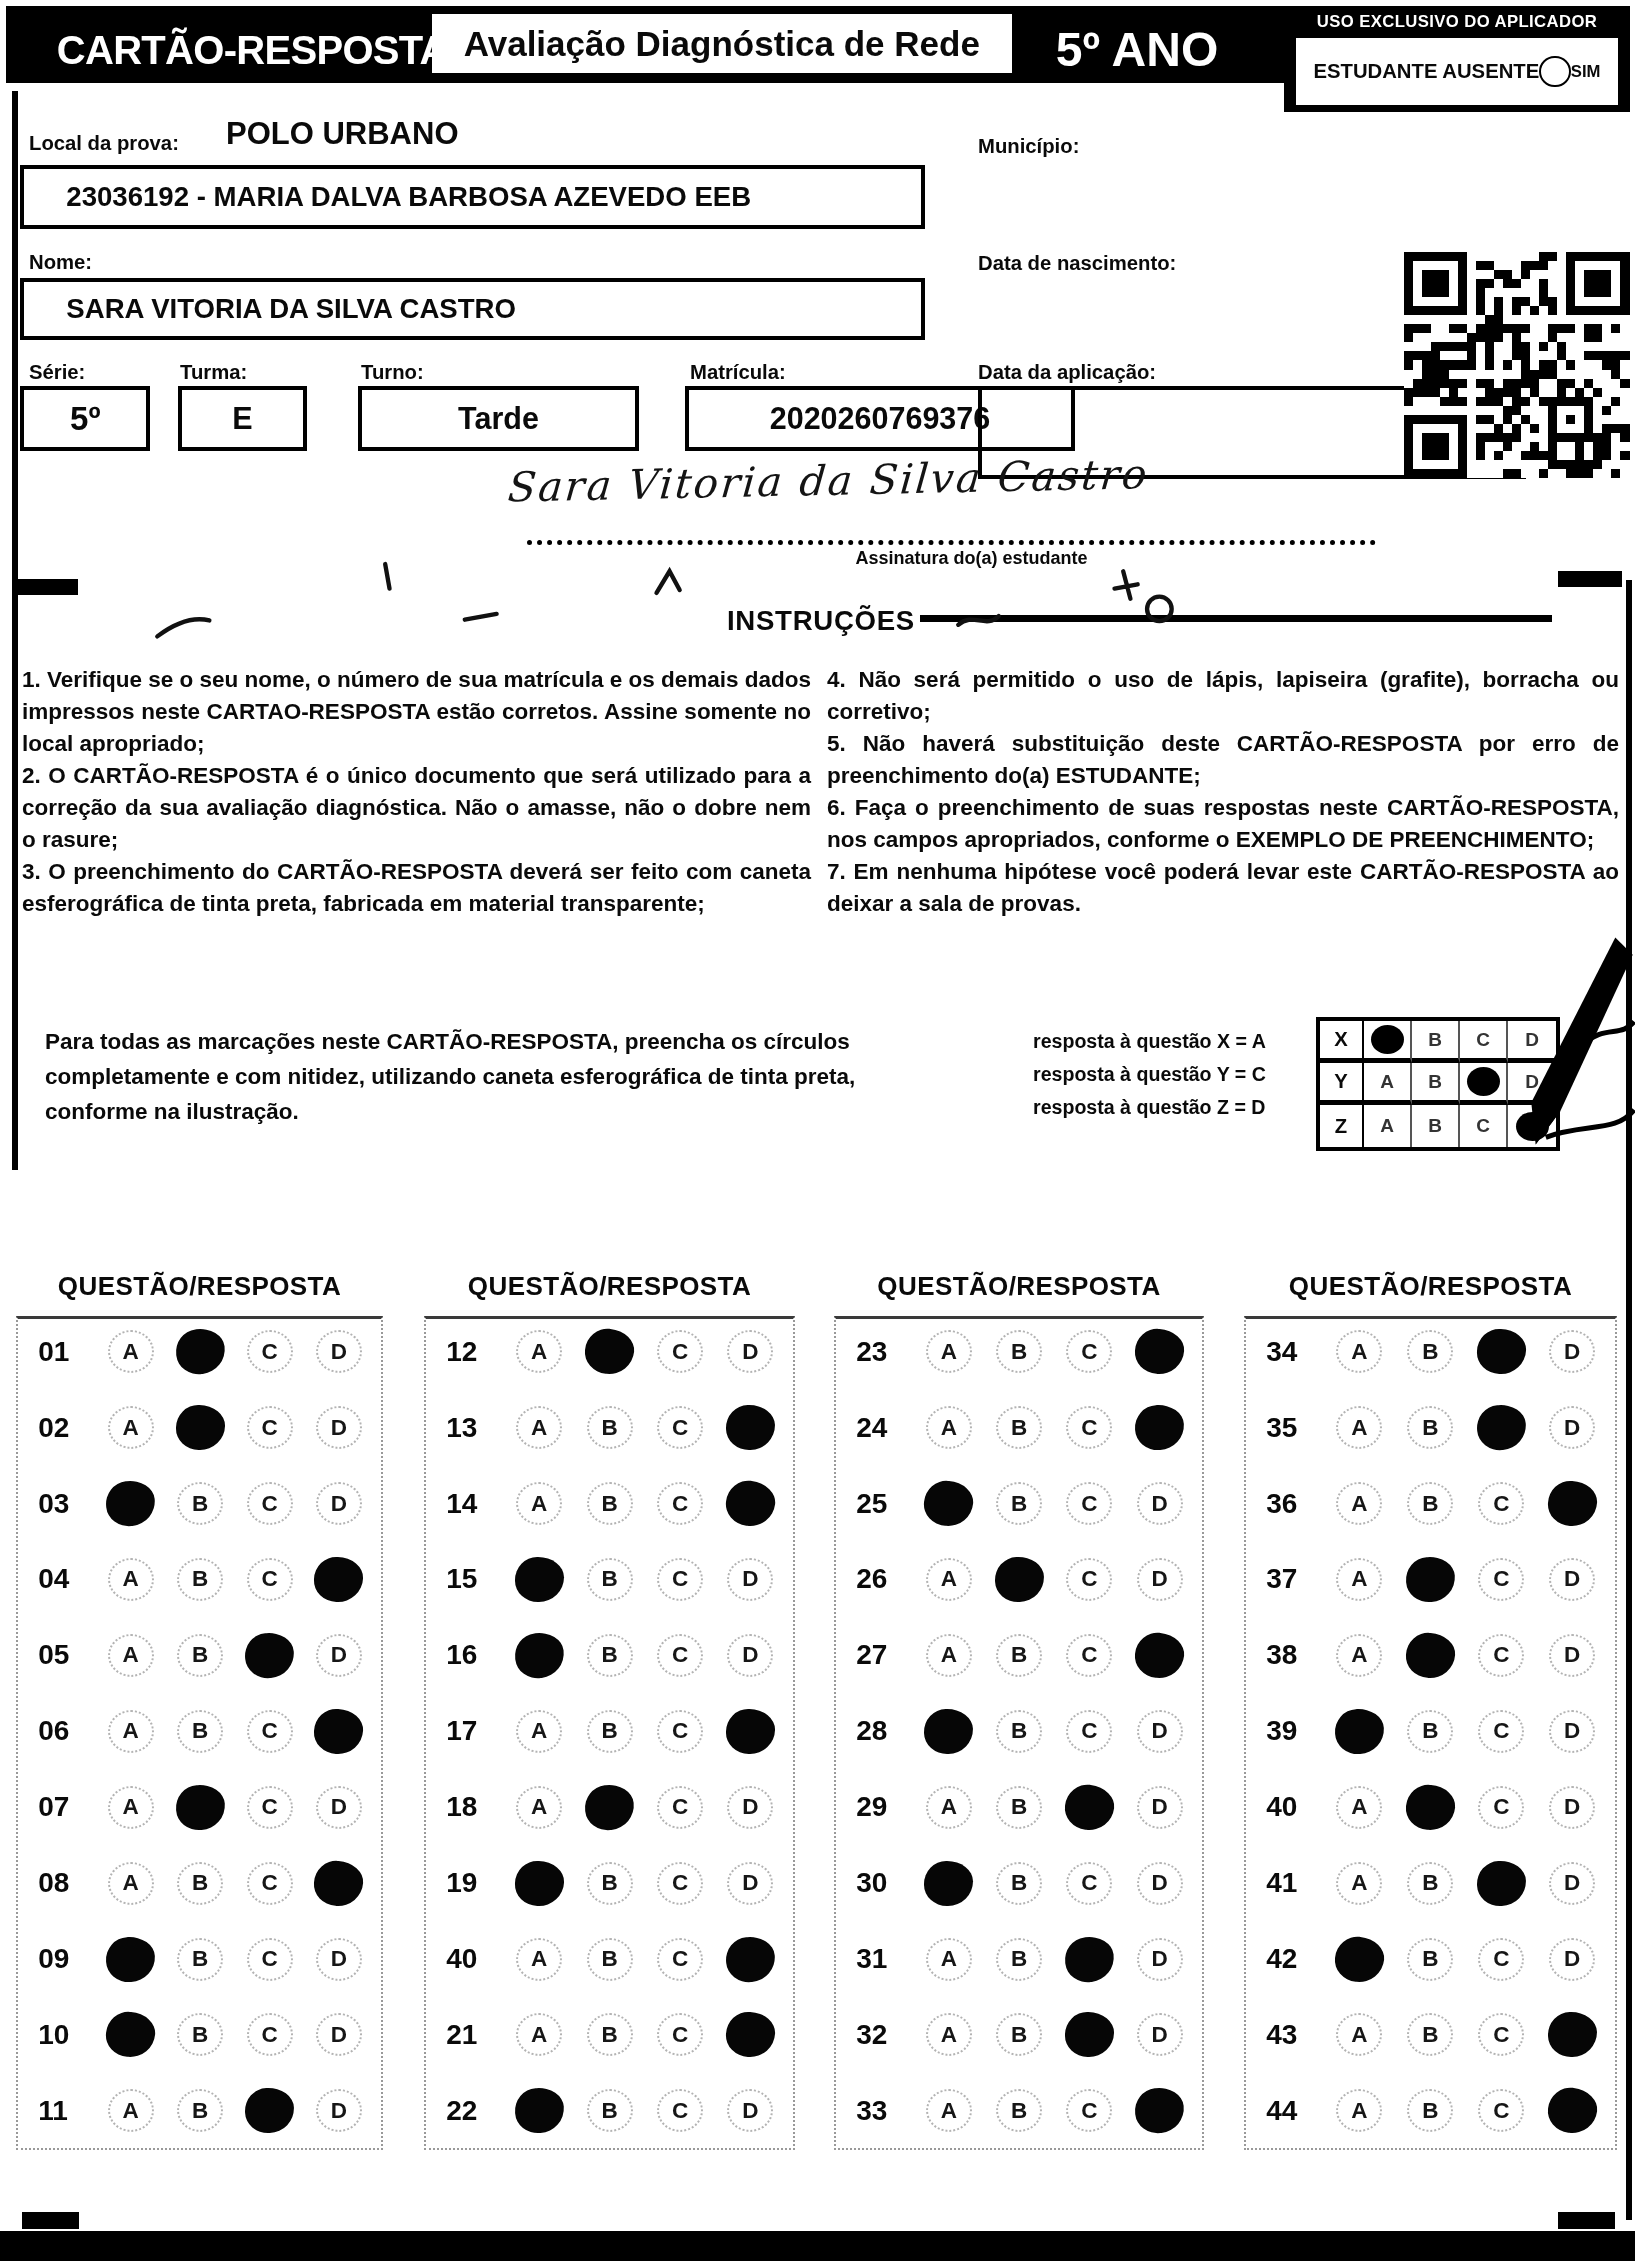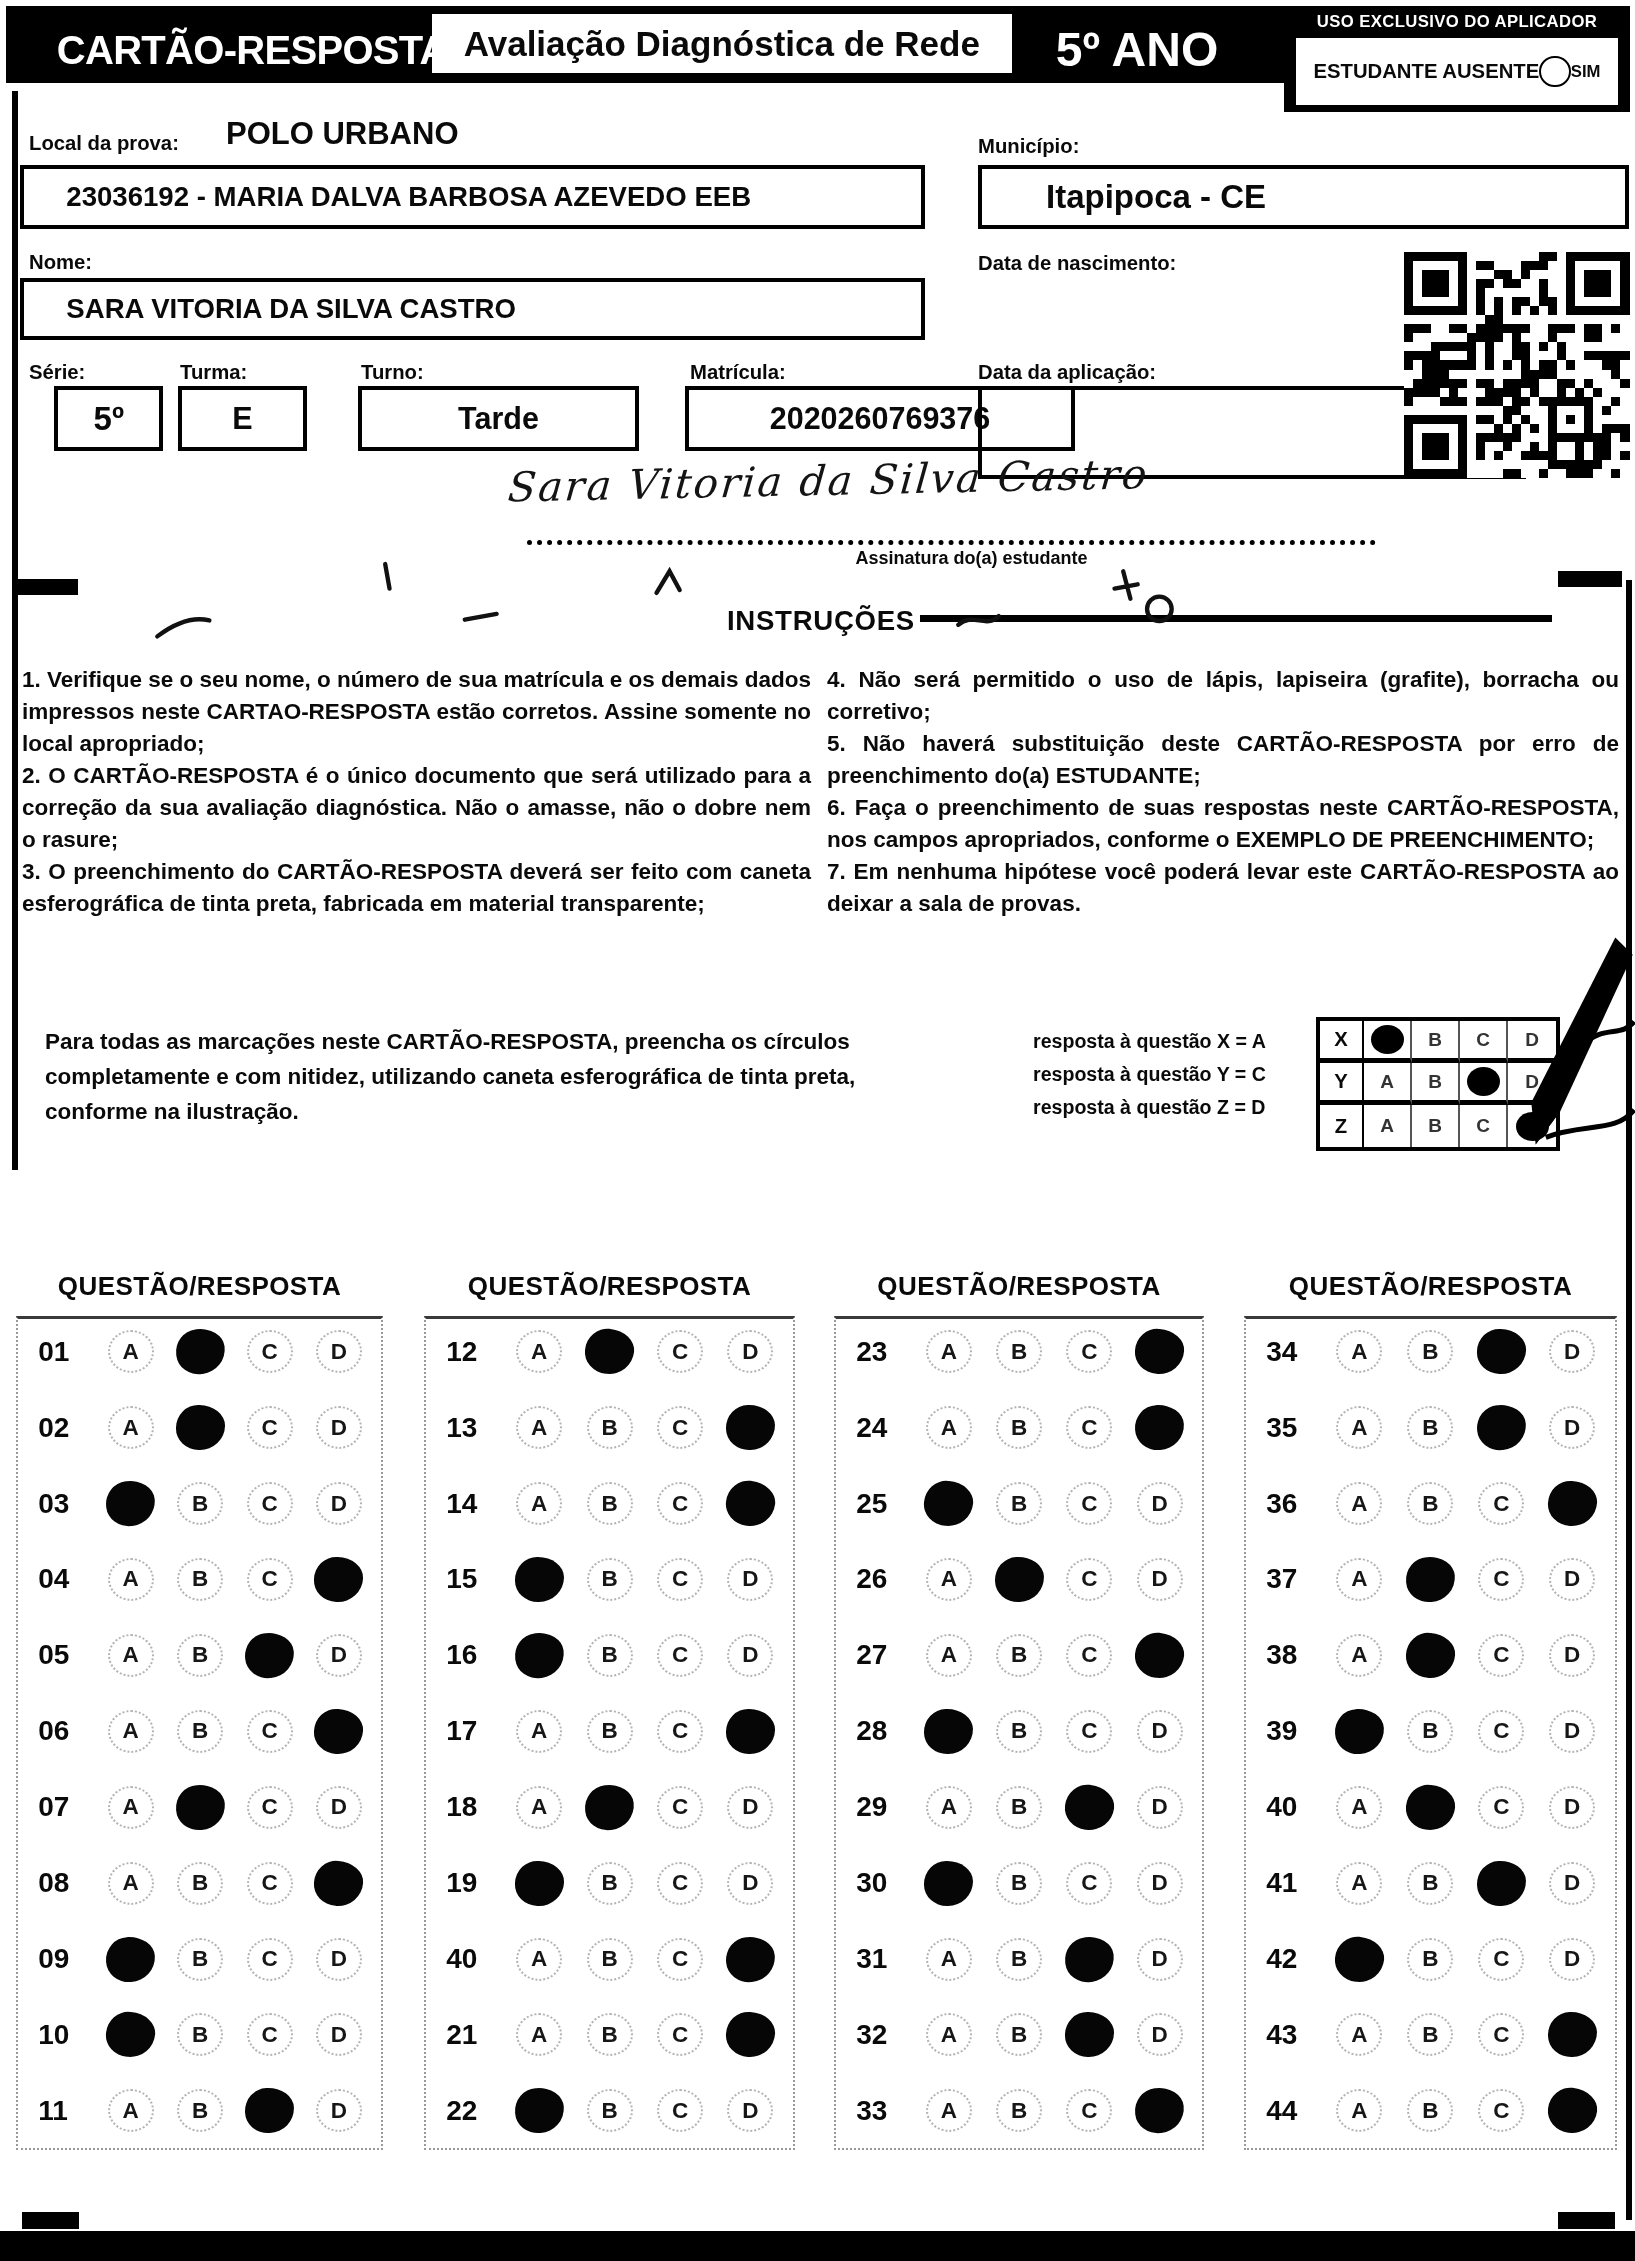--- a/index.html
+++ b/index.html
@@ -38,21 +38,21 @@
   #school-box{left:20.3px;top:165px;width:905px;height:64px;font-size:27.6px;padding-left:42px;}
   #municipio-label{left:978px;top:135px;}
   #municipio-box{left:978px;top:165px;width:651px;height:64px;font-size:33px;padding-left:64px;}
   #nome-label{left:29px;top:251px;}
   #nome-box{left:20.3px;top:278px;width:905px;height:62px;font-size:27.6px;padding-left:42px;}
   #nasc-label{left:978px;top:252px;}
   #nasc-box{left:978px;top:278px;width:548px;height:62px;font-size:34px;justify-content:center;}
   #serie-label{left:29px;top:361px;}   #turma-label{left:180px;top:361px;}
   #turno-label{left:361px;top:361px;}  #matricula-label{left:690px;top:361px;}
   #aplicacao-label{left:978px;top:361px;}
-  #serie-box{left:20.3px;top:386px;width:109px;height:65px;font-size:33px;justify-content:center;margin-left:34px;}
+  #serie-box{left:20.3px;top:386px;width:130px;height:65px;font-size:33px;justify-content:center;}
   #turma-box{left:178px;top:386px;width:129px;height:65px;font-size:30.5px;justify-content:center;}
   #turno-box{left:358px;top:386px;width:281px;height:65px;font-size:30.5px;justify-content:center;}
   #matricula-box{left:685px;top:386px;width:390px;height:65px;font-size:30.5px;justify-content:center;}
   #aplicacao-box{left:978px;top:386px;width:548px;height:93px;}
   #qr-box{left:1401px;top:252px;width:231px;height:226px;}
   #qr-box svg{width:100%;height:100%;shape-rendering:crispEdges;}
 
   
   #signature-text{left:508px;top:454px;width:914px;font-family:"DejaVu Serif",serif;
       font-style:italic;font-size:41px;color:#141414;letter-spacing:2.2px;white-space:nowrap;
@@ -123,21 +123,20 @@
   <div class="abs" id="corner-tl"></div>
   <div class="abs" id="corner-tr"></div>
   <div class="abs" id="corner-bl"></div>
   <div class="abs" id="corner-br"></div>
   <div class="abs" id="bottom-bar"></div>
 
   <div class="abs flabel" id="local-label">Local da prova:</div>
   <div class="abs" id="local-value">POLO URBANO</div>
   <div class="abs fbox" id="school-box">23036192 - MARIA DALVA BARBOSA AZEVEDO EEB</div>
   <div class="abs flabel" id="municipio-label">Município:</div>
-  <div class="abs fbox" id="municipio-box">Itapipoca - CE</div>
   <div class="abs flabel" id="nome-label">Nome:</div>
   <div class="abs fbox" id="nome-box">SARA VITORIA DA SILVA CASTRO</div>
   <div class="abs flabel" id="nasc-label">Data de nascimento:</div>
   <div class="abs flabel" id="serie-label">Série:</div>
   <div class="abs fbox" id="serie-box">5º</div>
   <div class="abs flabel" id="turma-label">Turma:</div>
   <div class="abs fbox" id="turma-box">E</div>
   <div class="abs flabel" id="turno-label">Turno:</div>
   <div class="abs fbox" id="turno-box">Tarde</div>
   <div class="abs flabel" id="matricula-label">Matrícula:</div>

